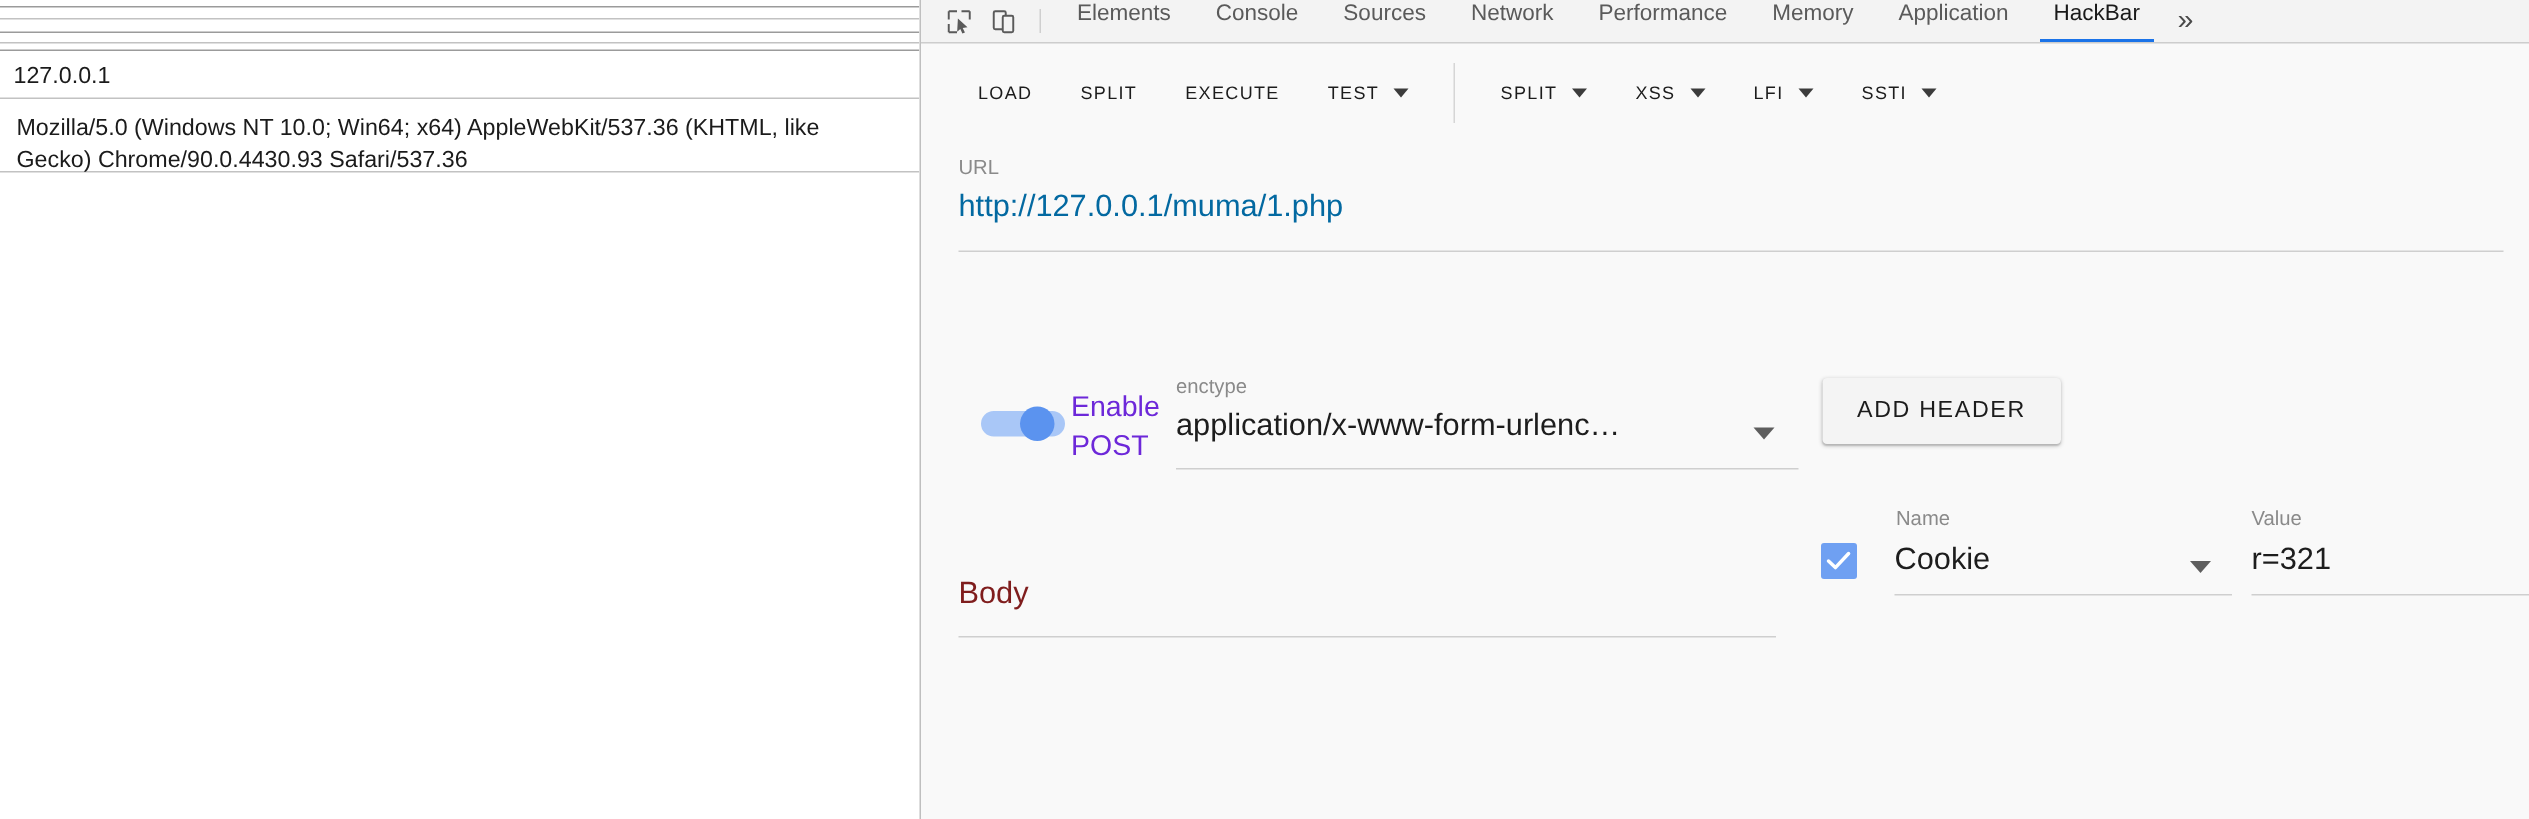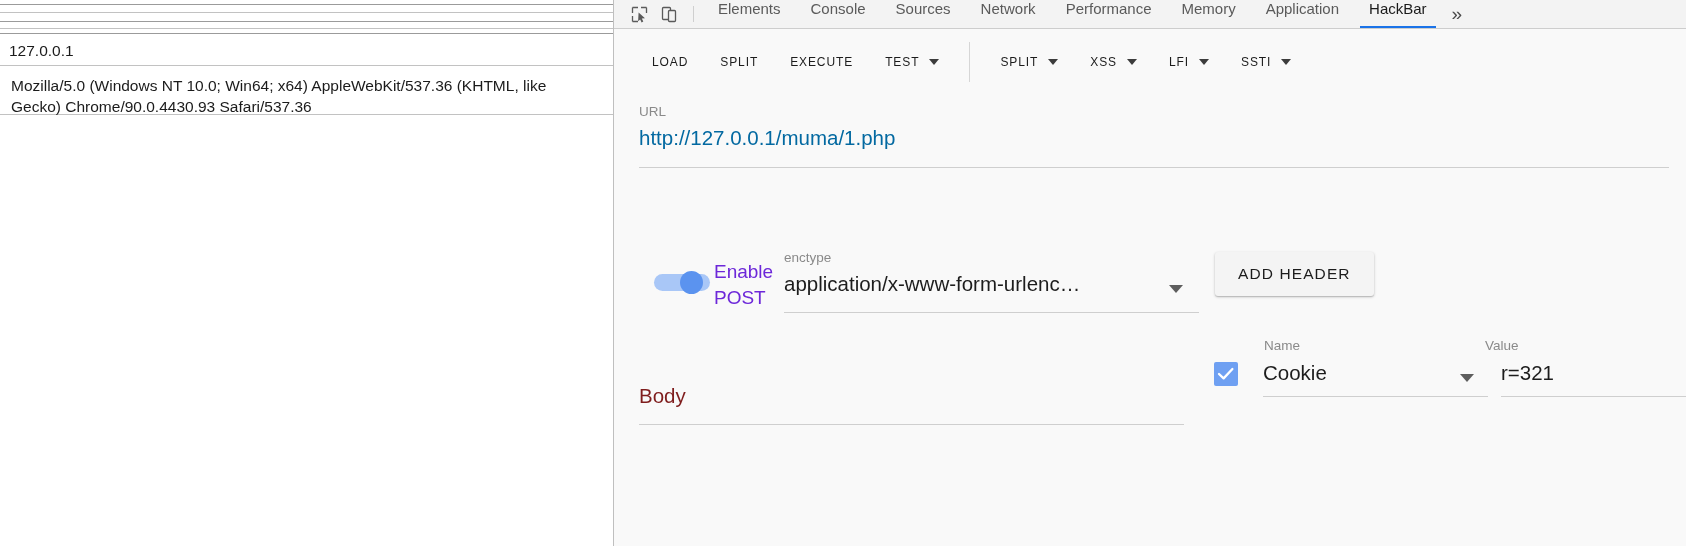--- a/index.html
+++ b/index.html
@@ -322,21 +322,21 @@
     cursor: pointer;
     font-family: "Liberation Sans", sans-serif;
   }
 
   .hdr-colhead {
     position: absolute;
     font-size: 13.5px;
     color: #8a8a8a;
   }
   #hdr-name-label { left: 53px; top: 338px; }
-  #hdr-value-label { left: 274px; top: 338px; }
+  #hdr-value-label { left: 290px; top: 338px; }
 
   #hdr-checkbox {
     position: absolute;
     left: 3px; top: 362px;
     width: 24px;
     height: 24px;
     border-radius: 2px;
     background: #6fa0f2;
     cursor: pointer;
   }

